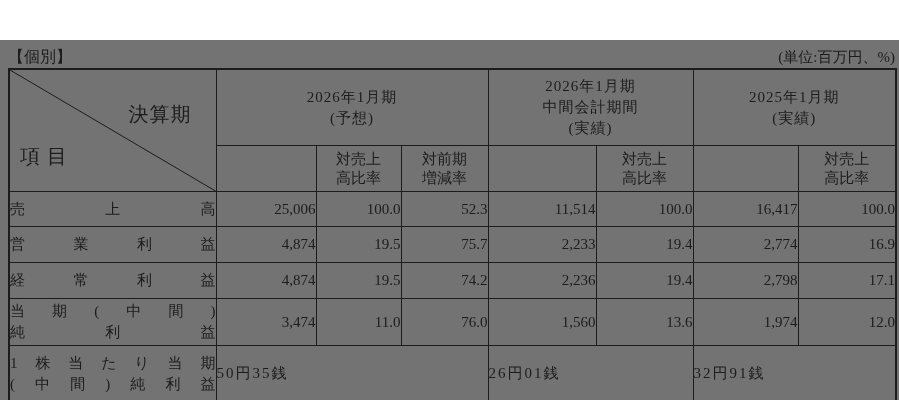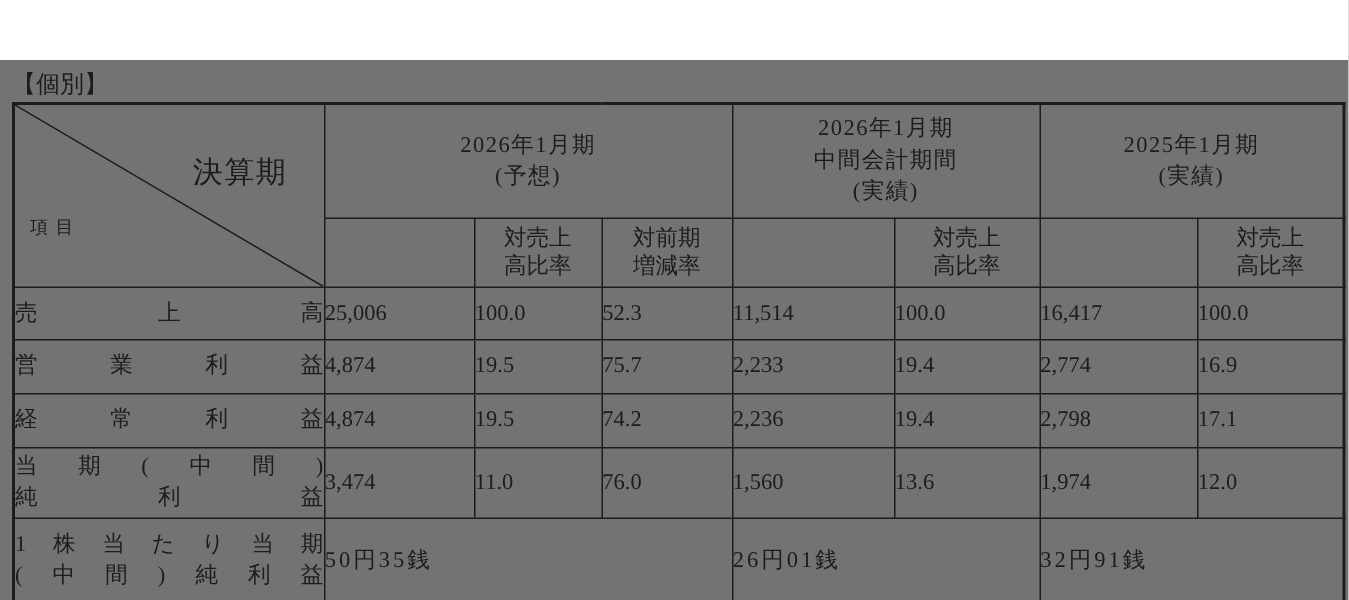--- a/index.html
+++ b/index.html
@@ -44,35 +44,36 @@
   tr.r-div td{height:45px;}
 
   td.period{text-align:center;border-bottom:none;letter-spacing:1px;}
   td.period div{line-height:21px;}
   td.blankcell{border-top:none;}
   td.sub{text-align:center;font-size:14px;font-family:Liberation Serif, serif;}
   td.sub div{line-height:19px;}
 
   td.item{padding:2px 9px;}
   td.item .jchars{display:flex;justify-content:space-between;line-height:21px;}
-  td.num{text-align:left;padding-right:12px;}
+  td.num{text-align:right;padding-right:12px;}
   td.center{text-align:left;letter-spacing:2px;}
 
   td.diag{position:relative;border-bottom:1px solid #1c1c1c;}
   td.diag svg{position:absolute;left:0;top:0;width:100%;height:100%;display:block;}
   .diag-top{position:absolute;top:31px;right:24px;font-size:20px;letter-spacing:1px;}
-  .diag-bottom{position:absolute;top:73px;left:10px;font-size:12px;letter-spacing:1px;}
+  .diag-bottom{position:absolute;top:73px;left:10px;font-size:20px;letter-spacing:1px;}
 </style>
 </head>
 <body>
 
 <div class="page">
 
   <div class="top-strip">
     <span class="scope-label">【個別】</span>
+    <span class="unit-label">(単位:百万円、%)</span>
   </div>
 
   <table class="fin">
     <colgroup>
       <col style="width:207px">
       <col style="width:100px">
       <col style="width:85px">
       <col style="width:87px">
       <col style="width:108px">
       <col style="width:97px">

